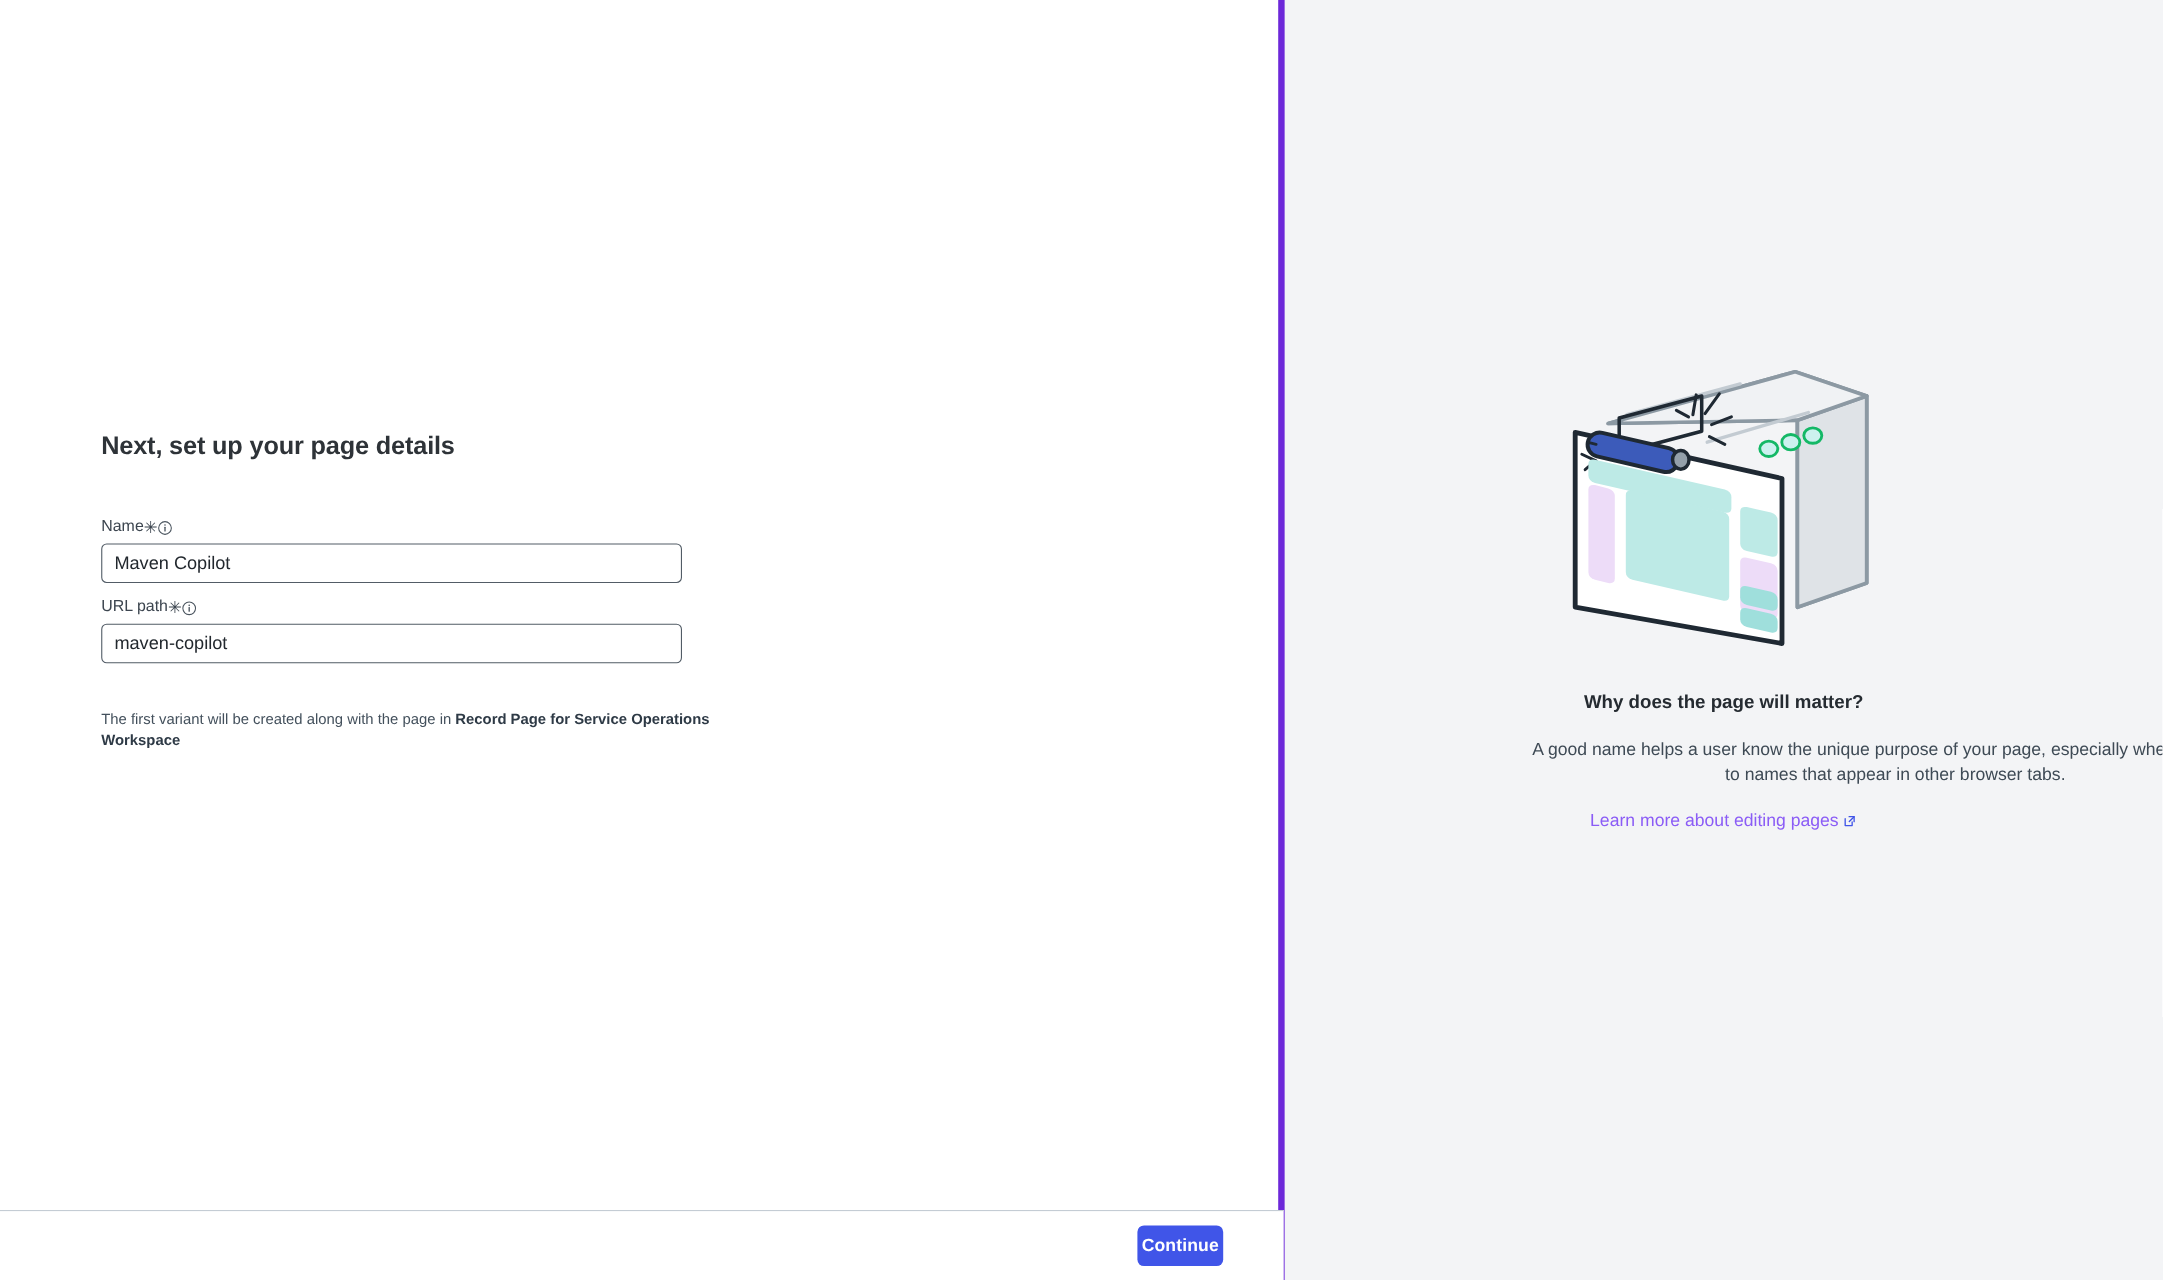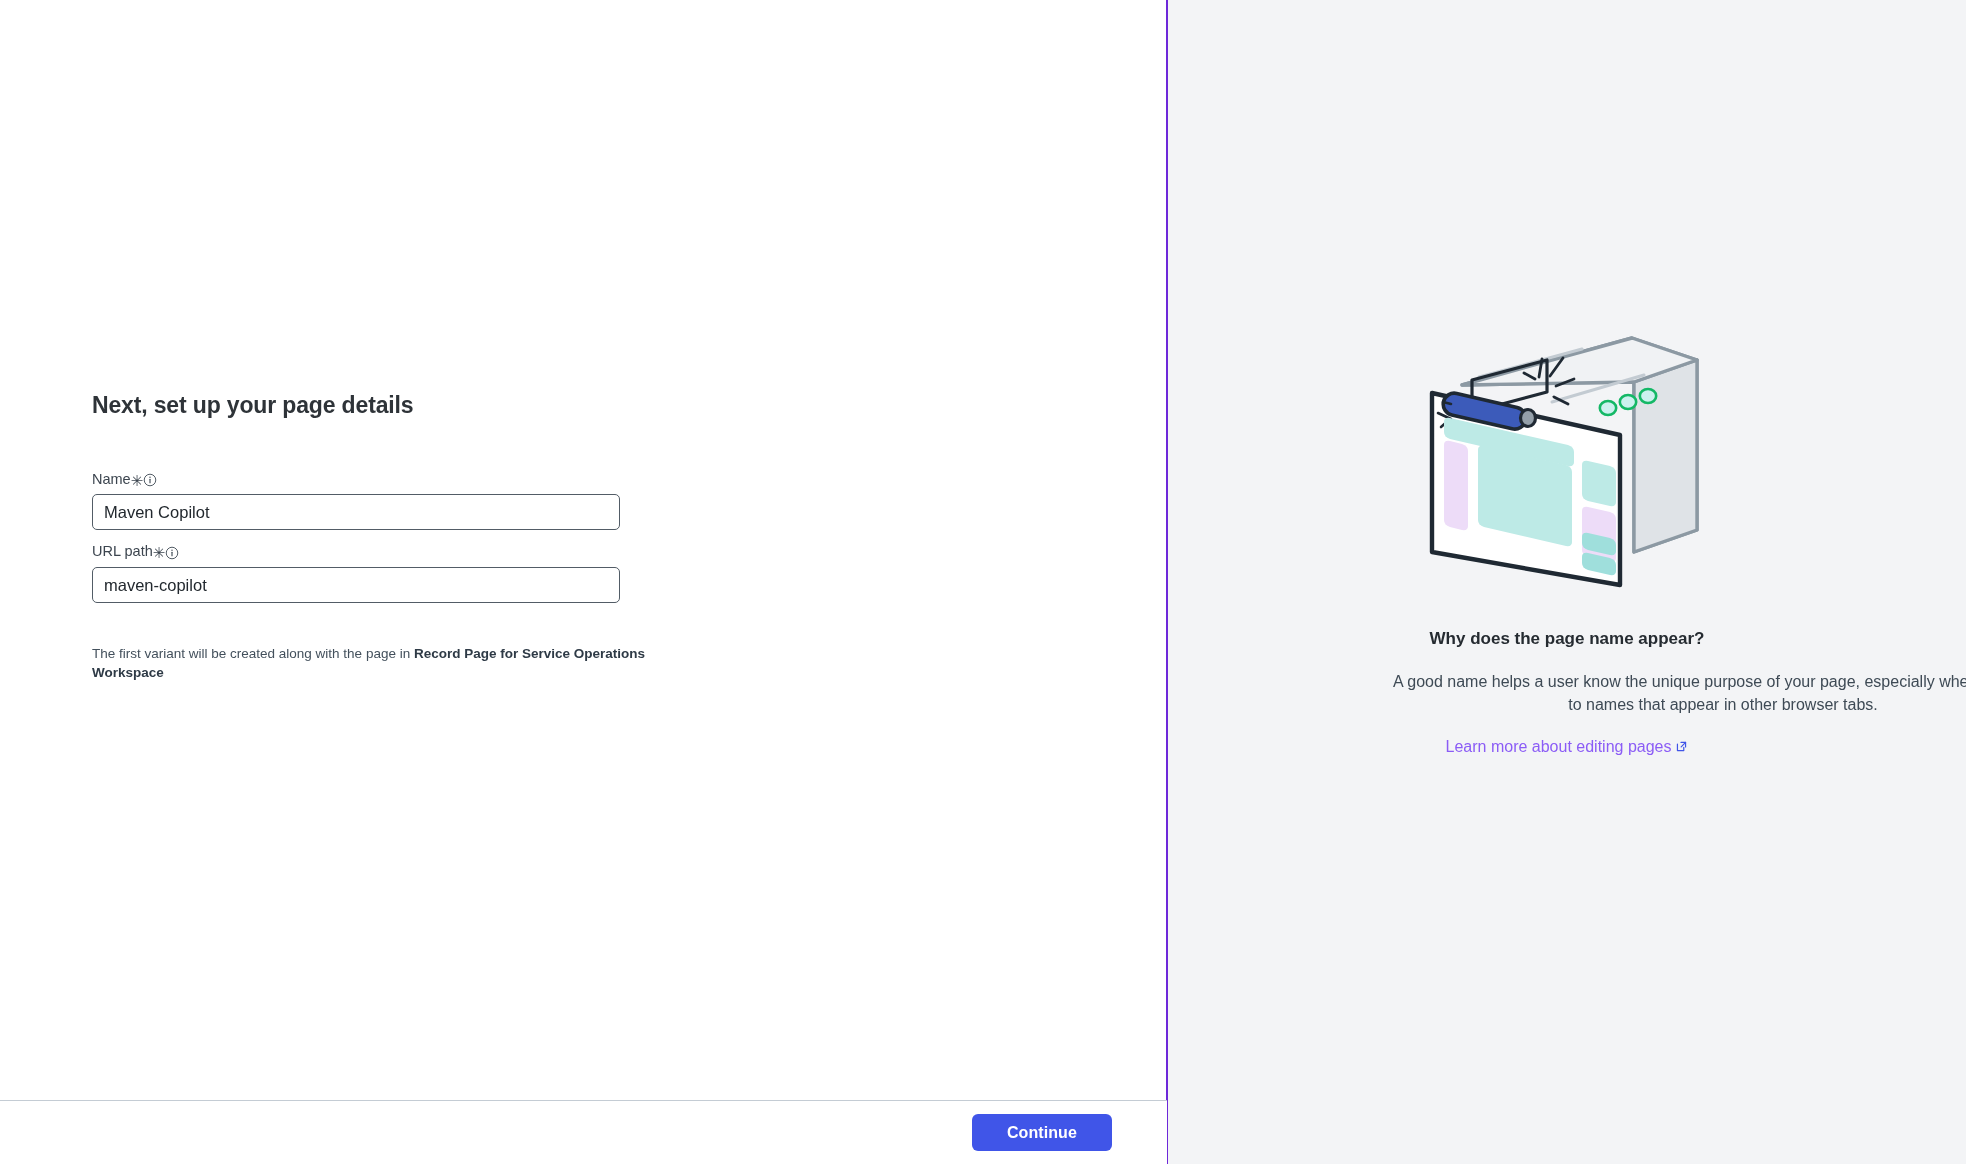--- a/index.html
+++ b/index.html
@@ -19,21 +19,21 @@
     height: 1164px;
   }
 
   
   .left-panel {
     width: 1168px;
     height: 1164px;
     background: #ffffff;
     position: relative;
     flex: 0 0 1168px;
-    border-right: 2px solid #6d28d9;
+    border-right: 6px solid #6d28d9;
   }
 
   .form-area {
     position: absolute;
     left: 92px;
     top: 392px;
     width: 600px;
   }
 
   .page-heading {
@@ -111,21 +111,21 @@
     position: absolute;
     right: 55px;
     top: 13px;
     background: #4055e8;
     color: #ffffff;
     border: none;
     border-radius: 6px;
     font-family: "Liberation Sans", sans-serif;
     font-size: 16px;
     font-weight: 700;
-    padding: 0 35px;
+    padding: 0 4px;
     height: 37px;
     cursor: pointer;
     letter-spacing: 0.1px;
   }
 
   
   .right-panel {
     flex: 1 1 auto;
     height: 1164px;
     background: #f3f4f6;
@@ -285,21 +285,21 @@
         <path d="M56 120 Q56 115 62 116 L144 135 Q150 137 150 142 L150 212 Q150 217 144 216 L62 197 Q56 195 56 190 Z" fill="#bdeae6"></path>
 
         <path d="M160 135 Q160 130 166 131 L188 136 Q194 138 194 143 L194 172 Q194 177 188 176 L166 171 Q160 169 160 164 Z" fill="#bdeae6"></path>
 
         <path d="M160 181 Q160 176 166 177 L188 182 Q194 184 194 189 L194 228 Q194 233 188 232 L166 227 Q160 225 160 220 Z" fill="#eddcf8"></path>
 
         <path d="M160 207 Q160 202 166 203 L188 208 Q194 210 194 215 L194 221 Q194 226 188 225 L166 220 Q160 218 160 213 Z" fill="#9fdfdc"></path>
         <path d="M160 227 Q160 222 166 223 L188 228 Q194 230 194 235 L194 241 Q194 246 188 245 L166 240 Q160 238 160 233 Z" fill="#9fdfdc"></path>
       </svg>
 
-      <h2 class="aside-title">Why does the page name appear?</h2>
+      <h2 class="aside-title">Why does the page will matter?</h2>
 
       <p class="aside-body">A good name helps a user know the unique purpose of your page, especially when compared
 to names that appear in other browser tabs.</p>
 
       <div class="aside-link-row">
         <a class="aside-link" href="#">
           <span>Learn more about editing pages</span>
           <span class="ext-icon">
             <svg viewBox="0 0 16 16" width="13" height="13">
               <path d="M3 5.2 L3 13 L10.8 13 L10.8 9" fill="none" stroke="#4055e8" stroke-width="1.5" stroke-linecap="round" stroke-linejoin="round"></path>

